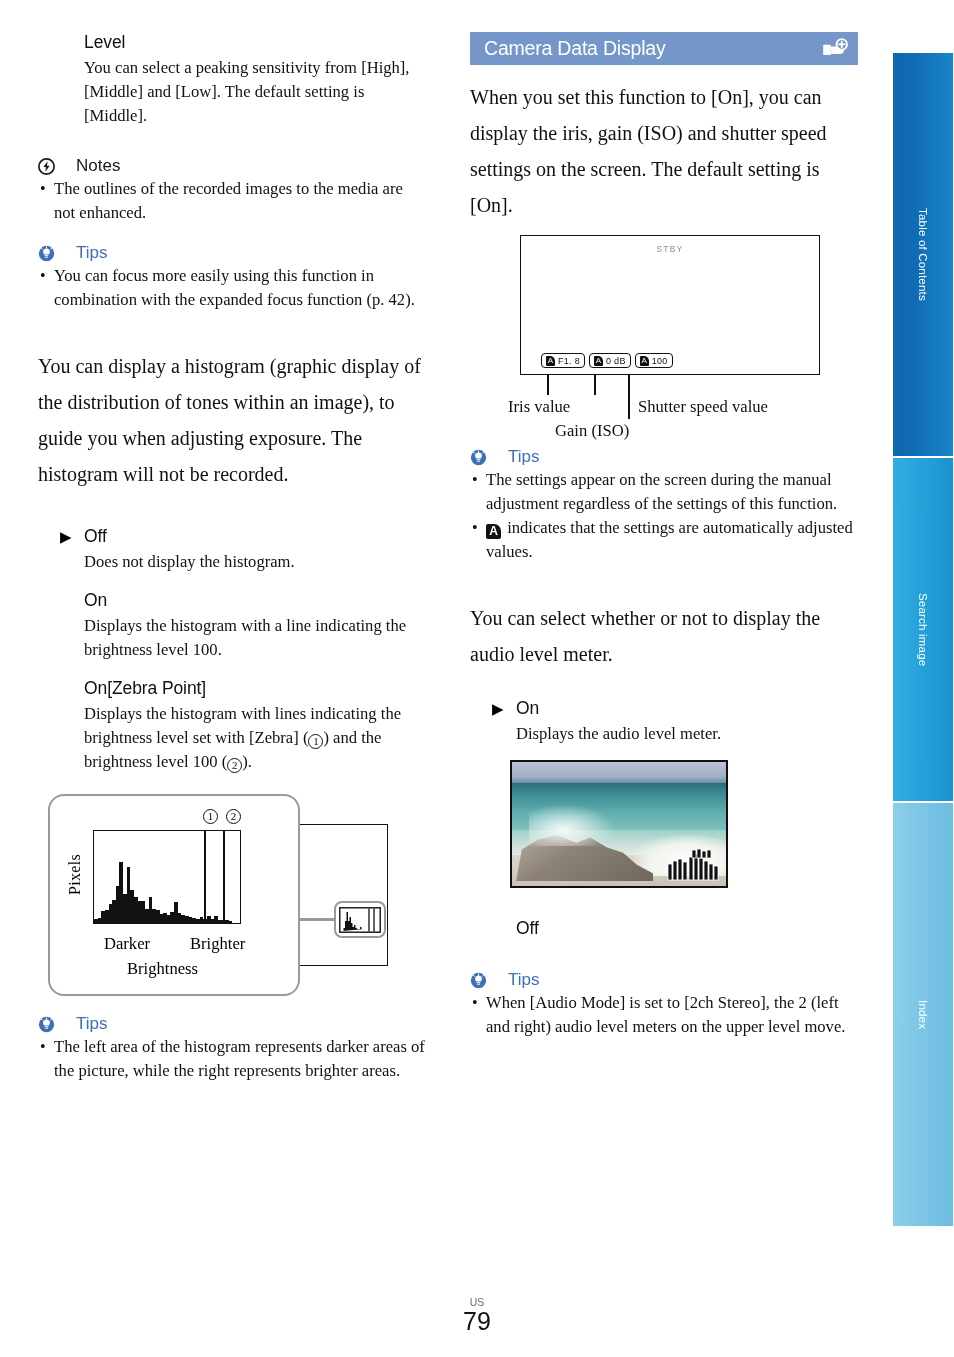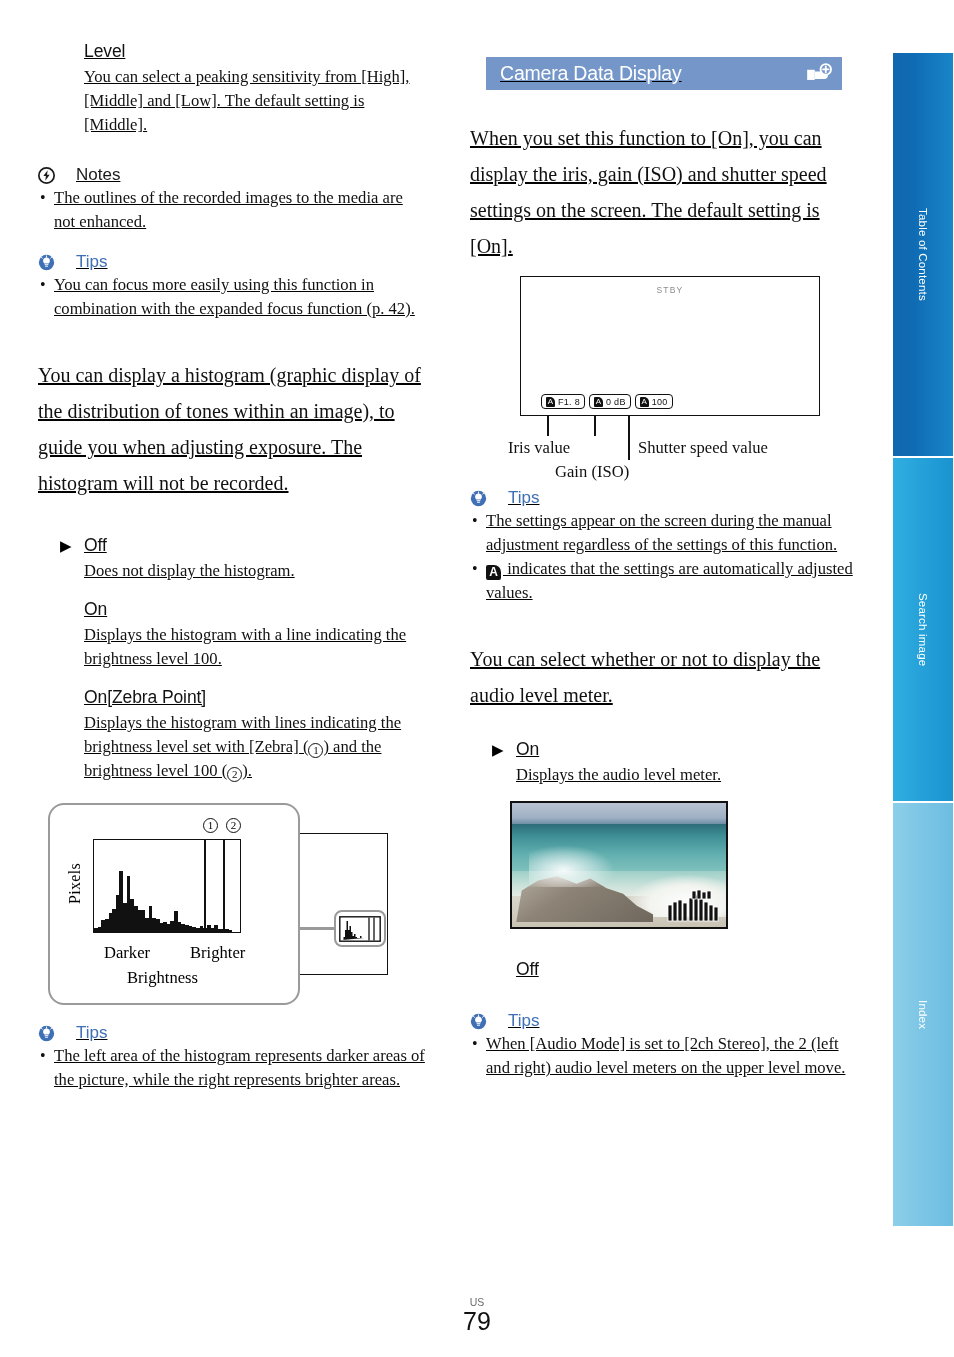--- a/index.html
+++ b/index.html
@@ -5,21 +5,21 @@
   * { box-sizing: border-box; margin: 0; padding: 0; }
   html, body {
     width: 954px; height: 1357px;
     background: #ffffff;
     font-family: "Liberation Serif", serif;
     overflow: hidden;
   }
   .page { position: relative; width: 954px; height: 1357px; background: #fff; }
 
   
-  .col { position: absolute; top: 41px; width: 388px; text-decoration: underline; }
+  .col { position: absolute; top: 32px; width: 388px; }
   .col-left  { left: 38px; }
   .col-right { left: 470px; }
 
   
   .sub-head {
     font-family: "Liberation Sans", sans-serif;
     font-size: 17.5px;
     font-weight: 400;
     color: #111;
     letter-spacing: -0.1px;
@@ -44,21 +44,21 @@
     font-size: 15px; color: #000; line-height: 20px;
   }
 
   
   .sec-bar {
     background: #7496c8;
     height: 33px;
     display: flex; align-items: center;
     padding: 0 10px 0 14px;
     color: #fff;
-    margin: 16px;
+    margin: 0;
   }
   .sec-bar .title {
     font-family: "Liberation Sans", sans-serif;
     font-size: 19.5px;
     font-weight: 400;
     letter-spacing: -0.2px;
     flex: 1;
   }
   .sec-bar .menuplus { width: 26px; height: 22px; flex: 0 0 auto; }
 

